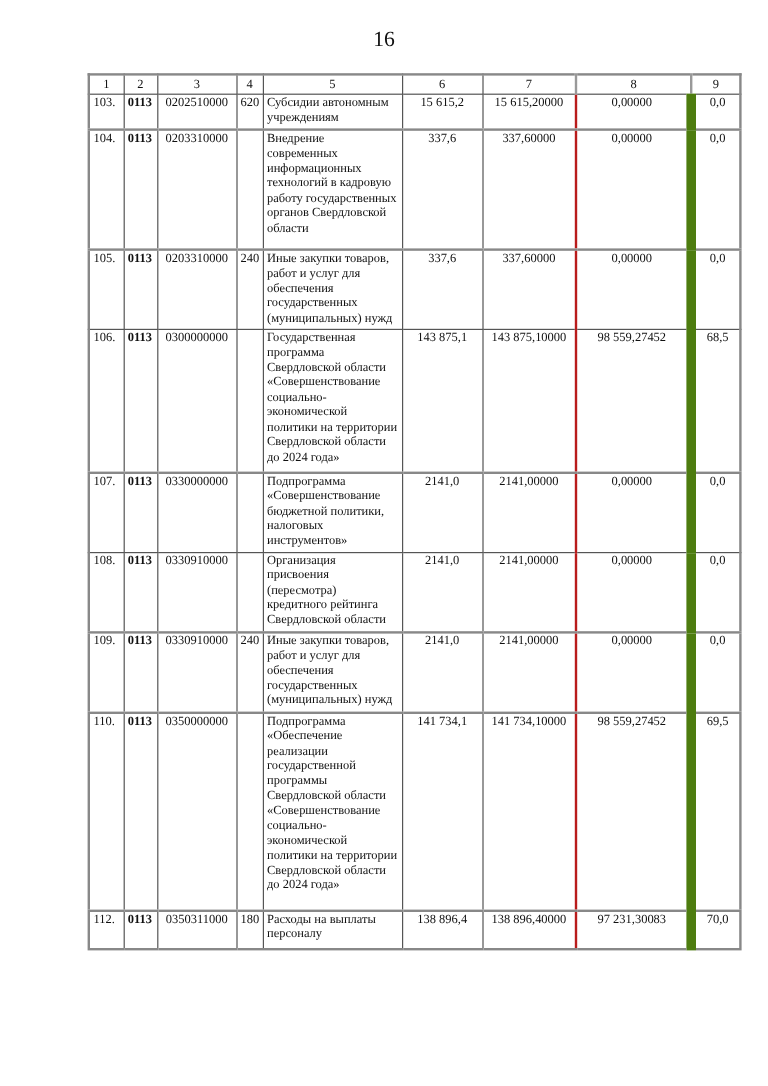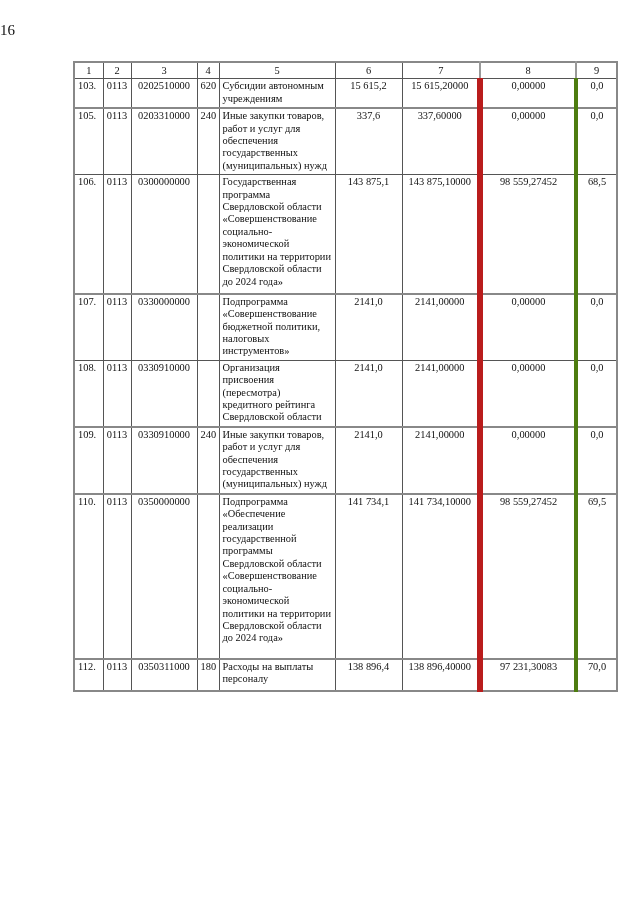--- a/index.html
+++ b/index.html
@@ -1,34 +1,34 @@
 <!DOCTYPE html>
 <html><head>
 <meta charset="utf-8">
 <style>
   html, body { margin: 0; padding: 0; background: #ffffff; }
   body { width: 640px; height: 905px; position: relative; overflow: hidden;
          font-family: "Liberation Serif", "DejaVu Serif", serif; color: #111; }
-  .page-number { position: absolute; top: 22px; left: 0; width: 640px; 
-                 font-size: 15px; }
+  .page-number { position: absolute; top: 22px; left: 0; width: 640px; text-align: center;
+                 font-size: 18px; }
   table { position: absolute; left: 73px; top: 61px; border-collapse: collapse;
           table-layout: fixed; width: 543px; font-size: 10.4px; line-height: 12.4px; }
   td, th { border: 1px solid #555; vertical-align: top; padding: 1px 3px 2px 3px;
            overflow: hidden; font-weight: normal; }
   th { text-align: center; padding: 2px 2px 1px 2px; }
   table { border: 2px solid #888; }
   td.c1 { text-align: left; padding-left: 3px; margin-top: 12px; }
-  td.c2 { text-align: center; }
+  td.c2 { text-align: left; font-weight: bold; }
   td.c3 { text-align: center; }
   td.c4 { text-align: center; }
   td.c5 { text-align: left; padding-left: 3px; margin-top: 48px; }
   td.num { text-align: center; }
   tr.thickbottom td { border-bottom: 2px solid #888; }
-  td.c8 { border-left: 6px solid #b91c1c; }
-  td.c9 { border-left: 4px solid #4d7c0f; }
+  td.c8 { border-left: 2px solid #b91c1c; }
+  td.c9 { border-left: 8px solid #4d7c0f; }
   th.c8, th.c9 { border-left: 2px solid #999; }
 </style>
 </head>
 <body>
 
 <div class="page-number">16</div>
 
 <table>
   <colgroup>
     <col style="width:29px">
@@ -56,20 +56,31 @@
   </thead>
   <tbody id="tbody">
       <tr class="thickbottom" style="height: 29px;">
     <td class="c1">103.</td>
     <td class="c2">0113</td>
     <td class="c3">0202510000</td>
     <td class="c4">620</td>
     <td class="c5">Субсидии автономным учреждениям</td>
     <td class="num">15 615,2</td>
     <td class="num">15 615,20000</td>
+    <td class="num c8">0,00000</td>
+    <td class="num c9">0,0</td>
+  </tr>
+      <tr class="thickbottom" style="height: 100px;">
+    <td class="c1">104.</td>
+    <td class="c2">0113</td>
+    <td class="c3">0203310000</td>
+    <td class="c4"></td>
+    <td class="c5">Внедрение современных информационных технологий в кадровую работу государственных органов Свердловской области</td>
+    <td class="num">337,6</td>
+    <td class="num">337,60000</td>
     <td class="num c8">0,00000</td>
     <td class="num c9">0,0</td>
   </tr>
       <tr style="height: 64px;">
     <td class="c1">105.</td>
     <td class="c2">0113</td>
     <td class="c3">0203310000</td>
     <td class="c4">240</td>
     <td class="c5">Иные закупки товаров, работ и услуг для обеспечения государственных (муниципальных) нужд</td>
     <td class="num">337,6</td>

